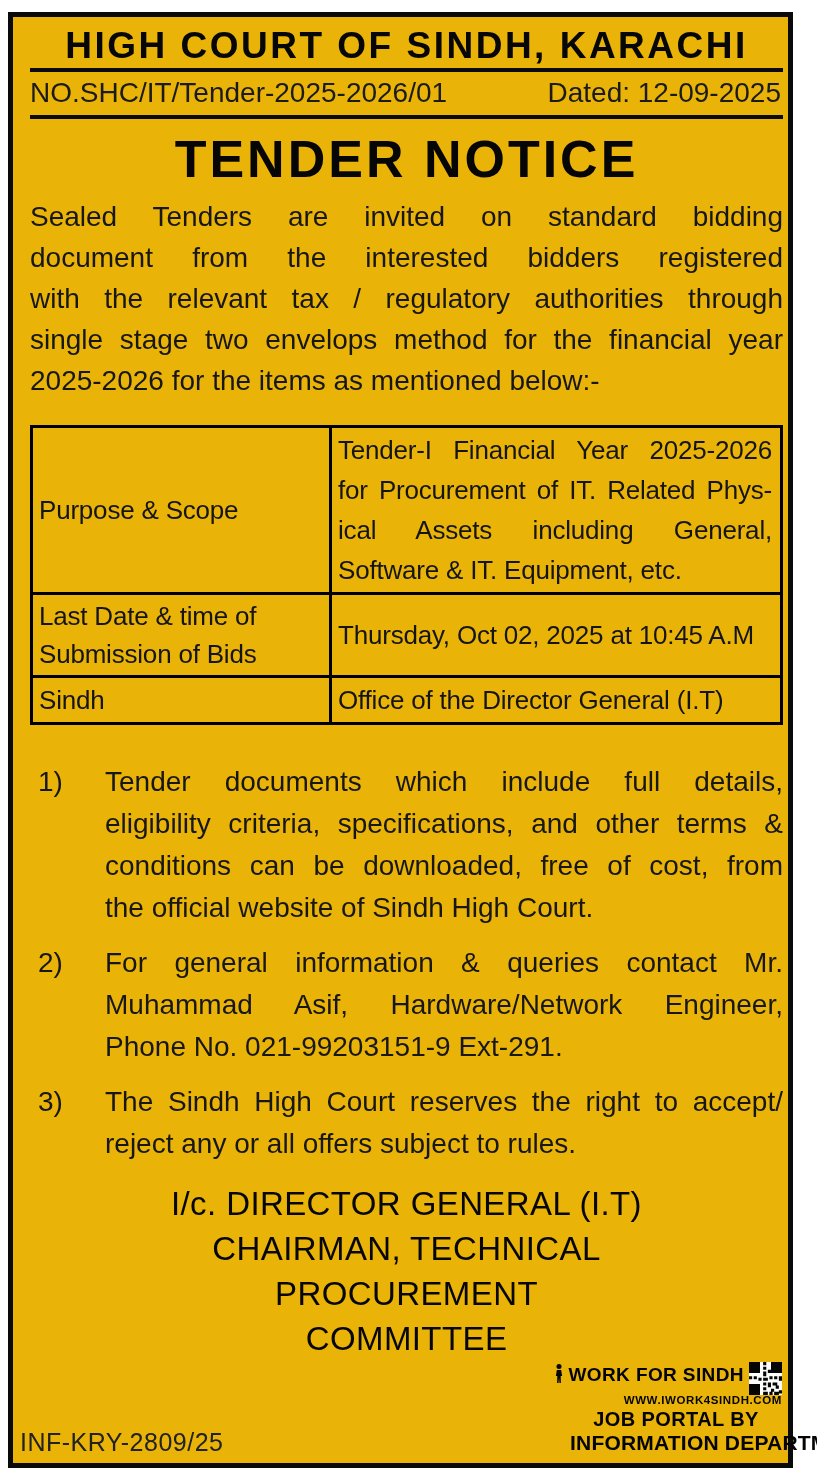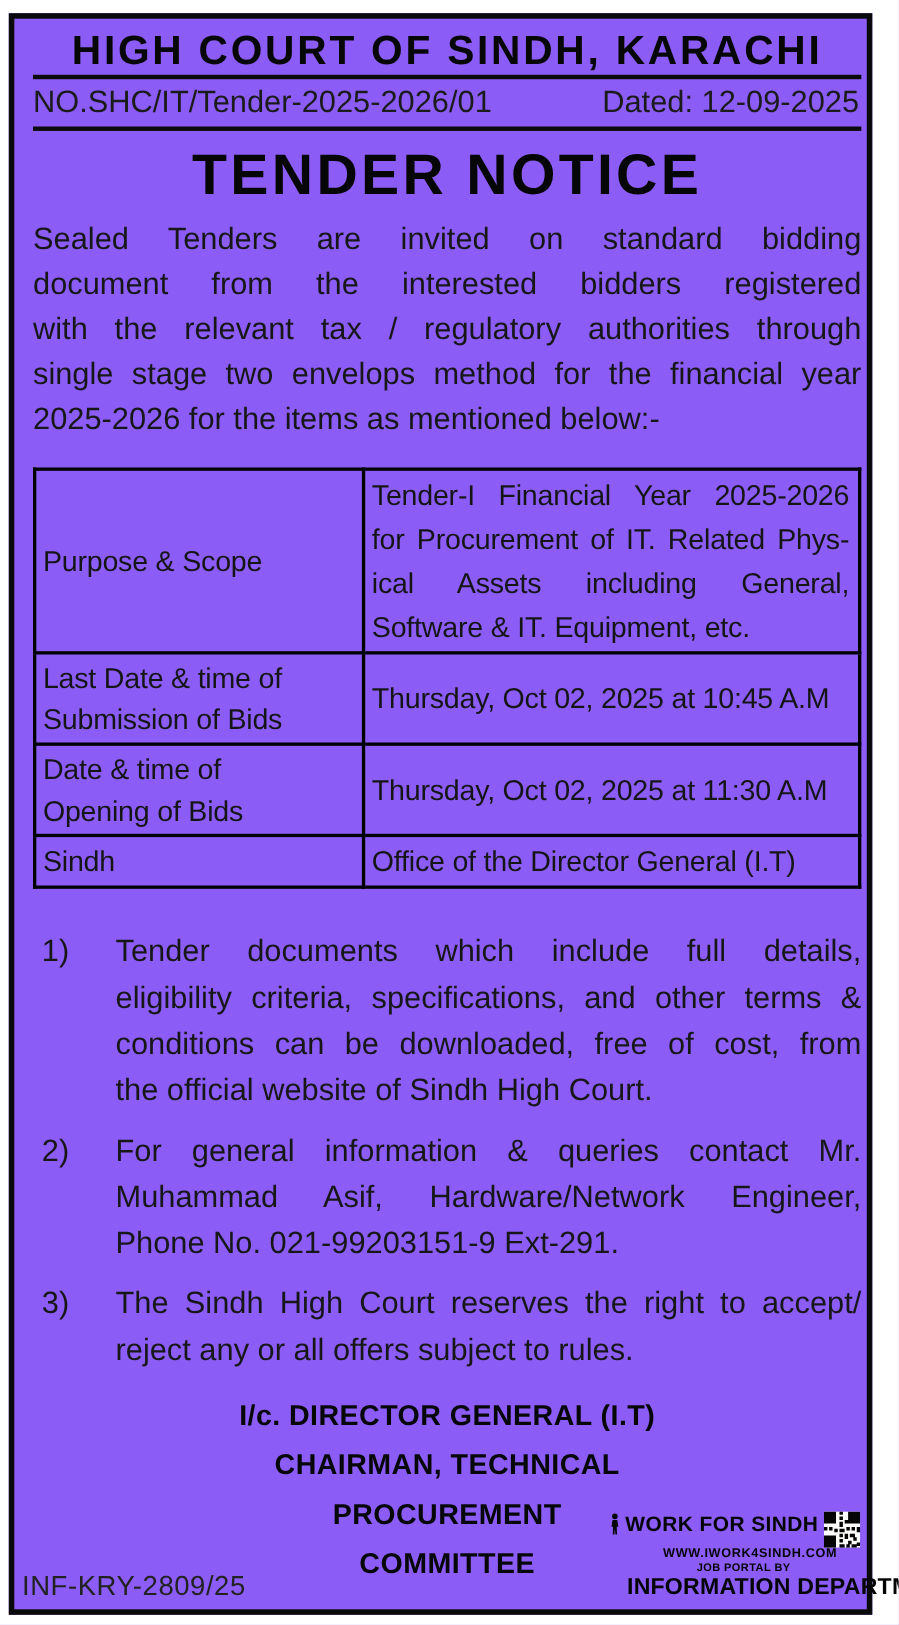--- a/index.html
+++ b/index.html
@@ -4,21 +4,21 @@
 <style>
   html,body{margin:0;padding:0;background:#ffffff;}
   body{
     width:817px;height:1477px;position:relative;overflow:hidden;
     font-family:"Liberation Sans","DejaVu Sans",sans-serif;
     color:#161616;
     -webkit-font-smoothing:antialiased;
   }
   .sheet{
     position:absolute;left:8px;top:12px;width:785px;height:1456px;
-    box-sizing:border-box;border:5px solid #0a0a0a;background:#8b5cf6;
+    box-sizing:border-box;border:5px solid #0a0a0a;background:#eab308;
   }
   .content{padding:0 5px 0 17px;}
 
   
   .court-name{
     margin:7px 0 0 0;text-align:center;
     font-size:37px;font-weight:800;letter-spacing:2.5px;color:#070707;
     line-height:44px;white-space:nowrap;
   }
   .rule{height:4px;background:#0b0b0b;}
@@ -54,37 +54,37 @@
   tr.r2 td, tr.r3 td{height:74px;}
   tr.r4 td{height:36px;}
 
   
   .notes{margin:36px 0 0 0;padding:0;list-style:none;font-size:28px;line-height:42px;color:#171717;}
   .notes li{display:grid;grid-template-columns:67px 1fr;padding-left:8px;margin-bottom:13px;}
   .notes .num{text-align:left;}
 
   
   .signature{
-    margin-top:16px;text-align:center;font-weight:700;color:#070707;
-    font-size:26px;line-height:45px;letter-spacing:0.4px;
+    margin-top:16px;text-align:center;font-weight:400;color:#070707;
+    font-size:33px;line-height:45px;letter-spacing:0.4px;
   }
 
   
   .inf{
     position:absolute;left:7px;bottom:6px;font-size:25px;color:#222;
     letter-spacing:0.5px;
   }
   .logo{
     position:absolute;right:6px;bottom:8px;width:212px;color:#050505;
     text-align:center;
   }
   .logo-row1{display:flex;align-items:flex-start;justify-content:flex-end;gap:3px;}
   .logo-title{font-size:19px;font-weight:800;letter-spacing:0.4px;white-space:nowrap;margin-top:2px;}
-  .logo-site{font-size:11.5px;font-weight:700;letter-spacing:0.6px;margin:-1px 0 2px 12px;text-align:center;}
-  .logo-l1{font-size:10px;font-weight:800;letter-spacing:0.4px;}
+  .logo-site{font-size:11.5px;font-weight:700;letter-spacing:0.6px;margin:-1px 0 2px 12px;text-align:right;}
+  .logo-l1{font-size:20px;font-weight:800;letter-spacing:0.4px;}
   .logo-l2{font-size:21px;font-weight:800;letter-spacing:0.2px;white-space:nowrap;}
   .qr{flex:0 0 auto;margin-left:2px;}
   .person{flex:0 0 auto;margin-top:1px;}
 </style>
 </head>
 <body>
 
 <div class="sheet">
   <div class="content">
 
@@ -119,27 +119,20 @@
           <div class="jl">ical Assets including General,</div>
           <div class="ll">Software &amp; IT. Equipment, etc.</div>
         </td>
       </tr>
       <tr class="r2">
         <td class="lab">
           <div>Last Date &amp; time of</div>
           <div>Submission of Bids</div>
         </td>
         <td class="val">Thursday, Oct 02, 2025 at 10:45 A.M</td>
-      </tr>
-      <tr class="r3">
-        <td class="lab">
-          <div>Date &amp; time of</div>
-          <div>Opening of Bids</div>
-        </td>
-        <td class="val">Thursday, Oct 02, 2025 at 11:30 A.M</td>
       </tr>
       <tr class="r4">
         <td class="lab">Sindh</td>
         <td class="val">Office of the Director General (I.T)</td>
       </tr>
     </tbody>
       </table>
 
     <ol class="notes">
       <li>

